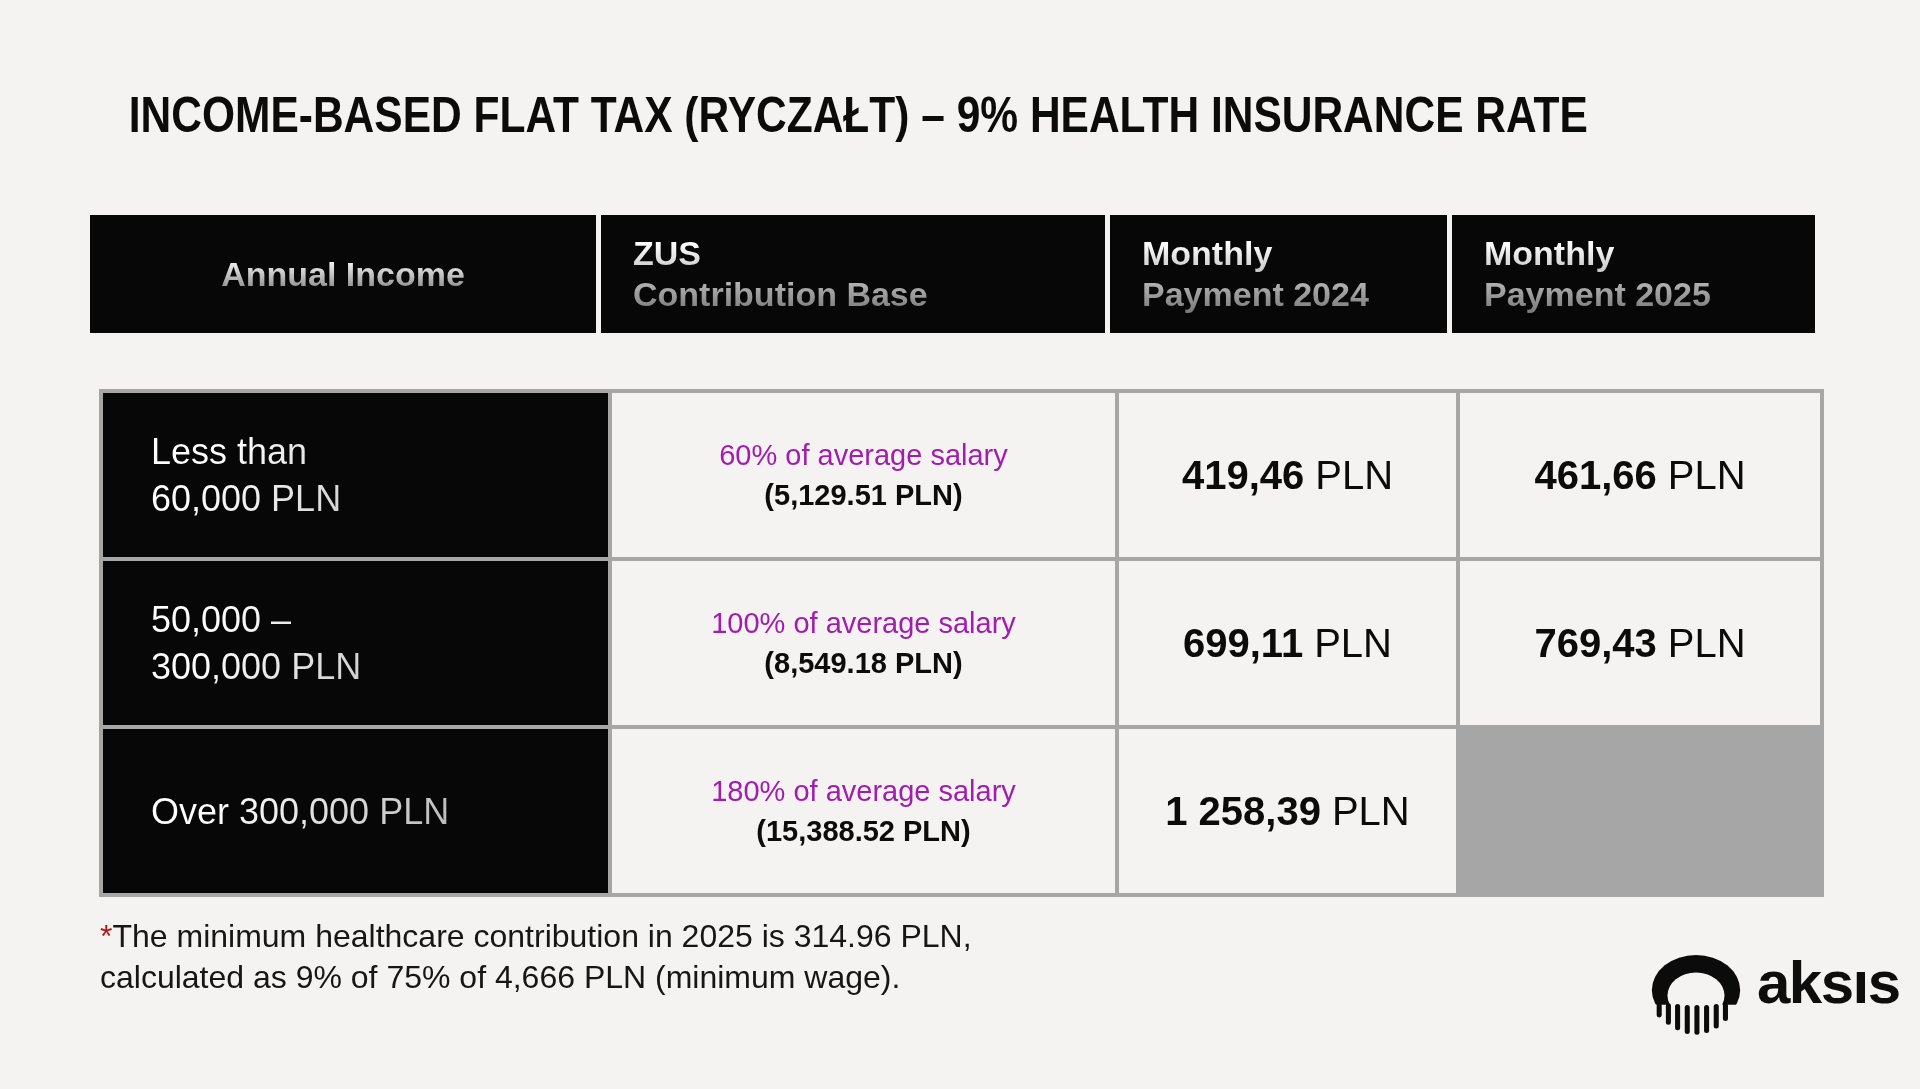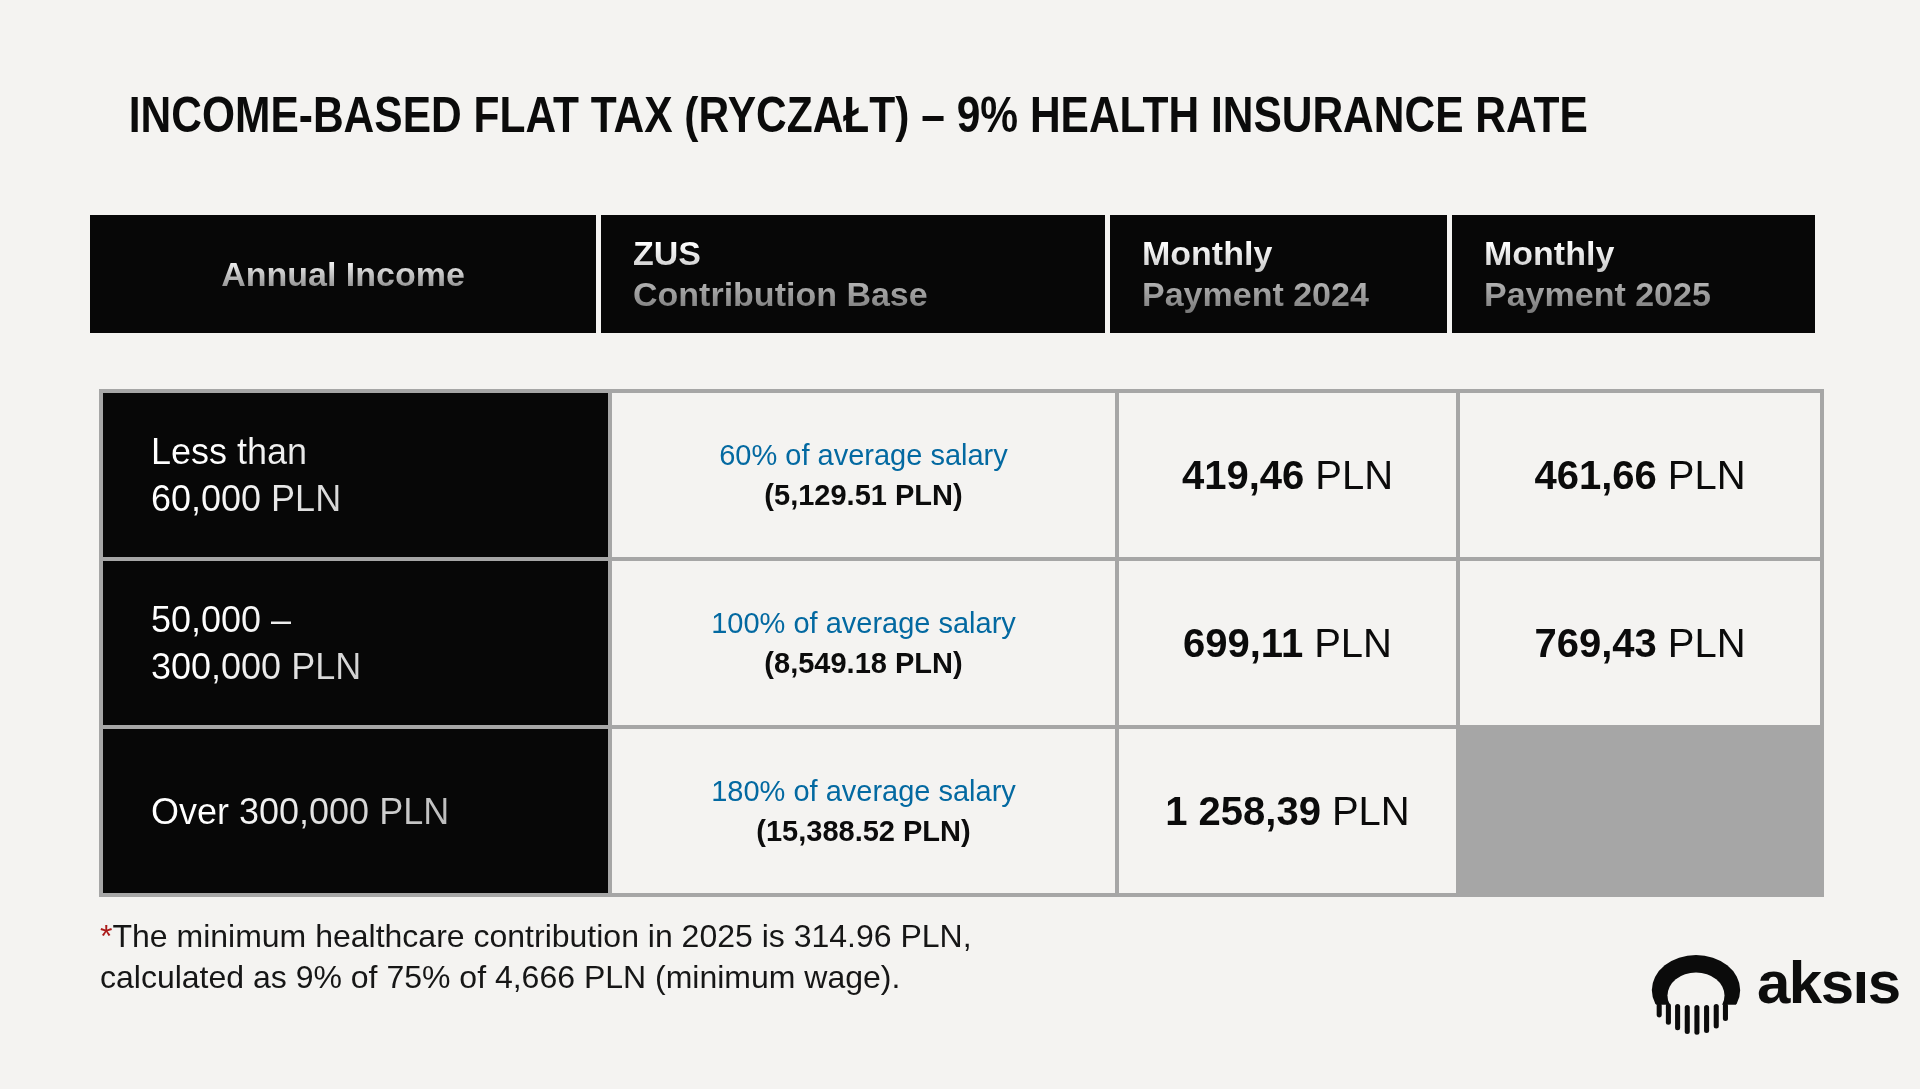--- a/index.html
+++ b/index.html
@@ -59,21 +59,21 @@
   .cell.light { background:#f4f3f1; align-items:center; text-align:center; }
 
   .inc {
     font-size:36px; font-weight:400; line-height:47px;
     background:linear-gradient(118deg,#ffffff 15%,#8d8d8d 100%);
     -webkit-background-clip:text; background-clip:text; color:transparent;
   }
   .inc span { display:block; }
   .inc span:empty { display:none; }
 
-  .base .b1 { display:block; font-size:29px; font-weight:400; color:#0369a1; line-height:40px; }
+  .base .b1 { display:block; font-size:29px; font-weight:400; color:#a21caf; line-height:40px; }
   .base .b2 { display:block; font-size:29px; font-weight:700; color:#0c0c0c; line-height:40px; }
 
   .pay { font-size:40px; color:#0b0b0b; }
   .pay .num { font-weight:700; }
   .pay .cur { font-weight:400; margin-left:11px; }
 
   
   .footnote {
     position:absolute; left:100px; top:916px;
     font-size:32px; line-height:41px; color:#161616;

